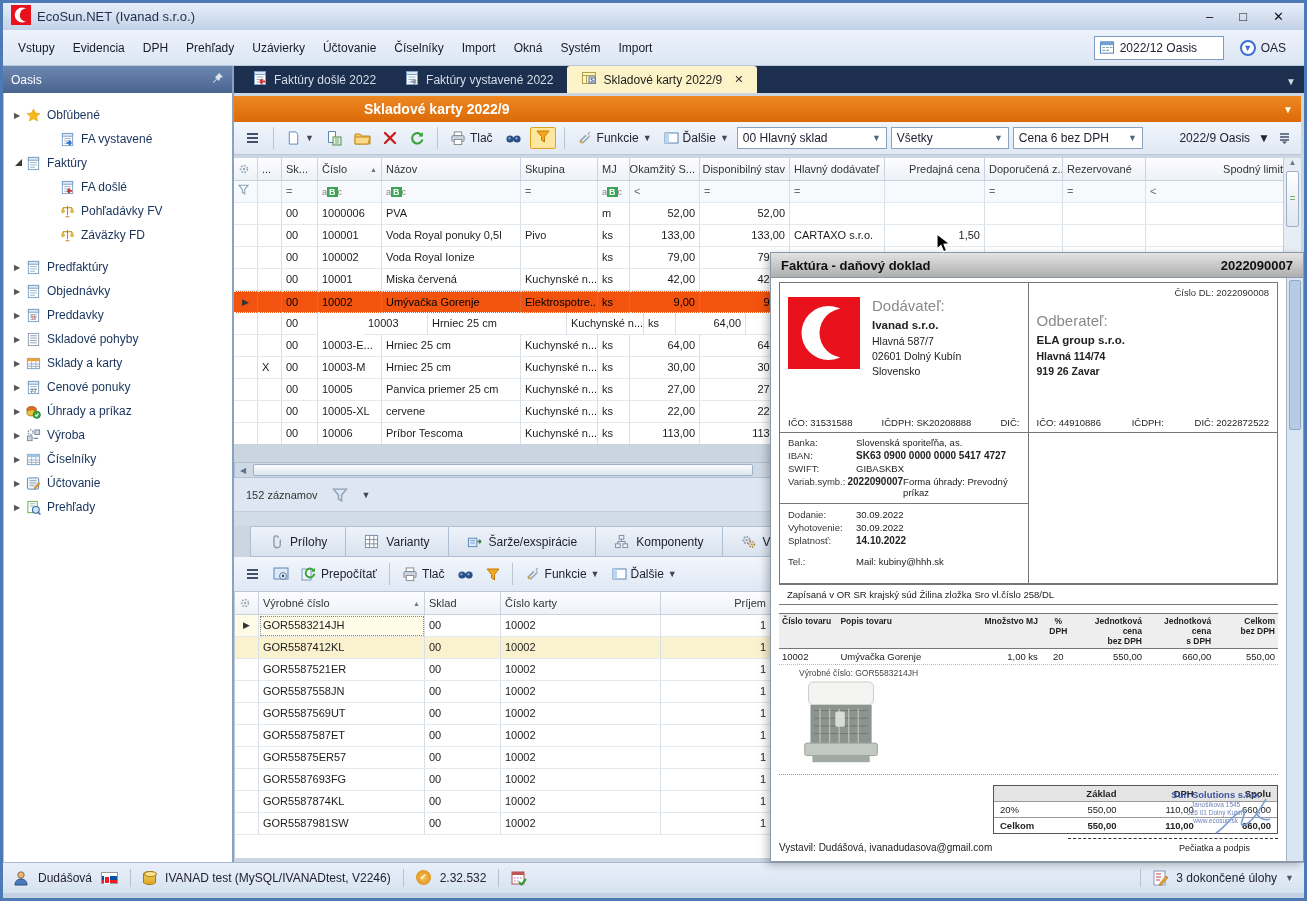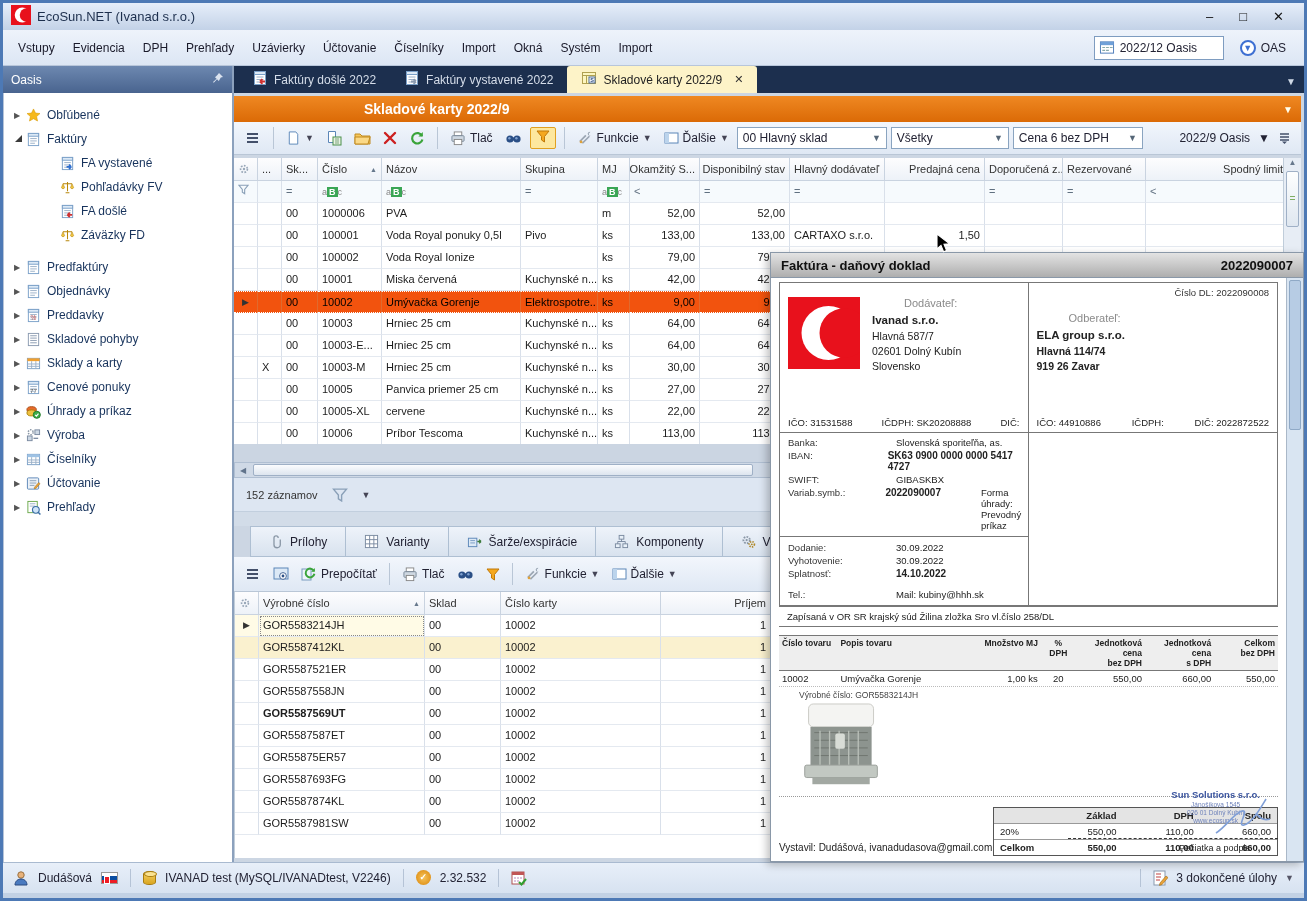--- a/index.html
+++ b/index.html
@@ -102,28 +102,28 @@
   .inv-title .num { margin-left:auto; }
   .inv-body { position:absolute; left:0; top:25px; right:17px; bottom:0; padding:4px 8px 4px 8px; font-size:10px; color:#222; overflow:hidden; }
   .inv-scroll { position:absolute; right:0; top:25px; bottom:0; width:17px; background:#d9e5f2; border-left:1px solid #aab8c8; }
   .inv-scroll .ithumb { margin:2px 2px; height:150px; background:#b7cce4; border:1px solid #8fa9c6; border-radius:2px; }
   .inv-box { border:1px solid #777; }
   .inv-toprow { display:flex; min-height:150px; border-bottom:1px solid #777; }
   .inv-half { width:50%; padding:4px 8px; position:relative; }
   .inv-half.l { border-right:1px solid #777; }
   .inv-dl { text-align:right; font-size:9.5px; color:#333; }
   .inv-addr { display:flex; gap:12px; margin-top:10px; }
-  .gray-lbl { color:#8a8a8a; font-size:11px; margin-bottom:5px;margin-left:32px; }
+  .gray-lbl { color:#8a8a8a; font-size:15px; margin-bottom:5px; }
   .inv-name { font-weight:bold; font-size:11.5px; margin-bottom:4px; }
   .inv-line { font-size:10.5px; margin-bottom:3px; }
   .cust .inv-line { font-weight:bold; }
   .inv-ids { position:absolute; left:8px; right:8px; bottom:4px; font-size:9.5px; display:flex; justify-content:space-between; }
   .inv-midrow { display:flex; min-height:150px; }
   .inv-mid-l { width:50%; border-right:1px solid #777; }
-  .bankrow { display:flex; font-size:9.5px; padding:1px 8px;gap:40px; }
+  .bankrow { display:flex; font-size:9.5px; padding:1px 8px; }
   .bankrow .k { width:68px; color:#333; }
   .bankrow .v.b { font-weight:bold; font-size:10px; }
   .bank-extra { margin-left:auto; }
   .bank-sec { border-bottom:1px solid #777; padding:3px 0 4px 0; }
   .date-sec { padding:4px 0; }
   .inv-registry { border-bottom:1px solid #777; border-top:1px solid #777; margin-top:0; padding:4px 8px; font-size:9.5px; }
   .itab { margin-top:8px; }
   .itab-head { display:flex; border-top:1px solid #777; border-bottom:1px solid #777; background:#eee; font-weight:bold; font-size:8.5px; }
   .itab-head div { padding:2px 3px; white-space:pre-line; }
   .itab-row { display:flex; font-size:9.5px; border-bottom:1px dotted #bbb; }
@@ -248,65 +248,65 @@
   <div class="sidebar" id="tree">
       <div class="tree-row" style="padding-left: 6px;">
         <span class="exp">▶</span>
         <span class="ticon">
           <svg width="15" height="15" viewBox="0 0 16 16">
             <path d="M8 1l2.1 4.4 4.8.5-3.6 3.2 1 4.8L8 11.4 3.7 13.9l1-4.8L1.1 5.9l4.8-.5z" fill="#f6b91c" stroke="#d89a00" stroke-width=".6"></path>
           </svg>
         </span>
         <span>Obľúbené</span>
       </div>
-      <div class="tree-row" style="padding-left: 6px;">
-        <span class="exp"><span class="exp-open"></span></span>
-        <span class="ticon">
-          <svg width="15" height="15" viewBox="0 0 16 16">
-            <rect x="2.5" y="1.5" width="11" height="13" fill="#fff" stroke="#7aa0c8"></rect>
-            <rect x="2.5" y="1.5" width="11" height="3" fill="#dce9f6" stroke="#7aa0c8"></rect>
-            <path d="M4.5 7h7M4.5 9.5h7M4.5 12h5" stroke="#9ab0c8"></path>
-          </svg>
-        </span>
-        <span>Faktúry</span>
-      </div>
       <div class="tree-row" style="padding-left: 40px;">
         <span class="exp"></span>
         <span class="ticon">
           <svg width="15" height="15" viewBox="0 0 16 16">
             <rect x="2.5" y="1.5" width="11" height="13" fill="#fff" stroke="#7aa0c8"></rect>
             <rect x="2.5" y="1.5" width="11" height="3" fill="#dce9f6" stroke="#7aa0c8"></rect>
             <path d="M4.5 7h7M4.5 9.5h7M4.5 12h5" stroke="#9ab0c8"></path>
             <path d="M7 11.5h5m0 0l-2.4-2.4m2.4 2.4l-2.4 2.4" stroke="#2f6fd0" stroke-width="1.8"></path>
           </svg>
         </span>
         <span>FA vystavené</span>
       </div>
-      <div class="tree-row" style="padding-left: 40px;">
-        <span class="exp"></span>
-        <span class="ticon">
-          <svg width="15" height="15" viewBox="0 0 16 16">
-            <path d="M8 2v10M3.2 4h9.6M6 13.5h4" stroke="#b8860b" stroke-width="1.1"></path>
-            <path d="M3.2 4L1.6 8a1.7 1.7 0 003.3 0z" fill="#f0c643" stroke="#b8860b" stroke-width=".6"></path>
-            <path d="M12.8 4L11.2 8a1.7 1.7 0 003.3 0z" fill="#f0c643" stroke="#b8860b" stroke-width=".6"></path>
-          </svg>
-        </span>
-        <span>Pohľadávky FV</span>
+      <div class="tree-row" style="padding-left: 6px;">
+        <span class="exp"><span class="exp-open"></span></span>
+        <span class="ticon">
+          <svg width="15" height="15" viewBox="0 0 16 16">
+            <rect x="2.5" y="1.5" width="11" height="13" fill="#fff" stroke="#7aa0c8"></rect>
+            <rect x="2.5" y="1.5" width="11" height="3" fill="#dce9f6" stroke="#7aa0c8"></rect>
+            <path d="M4.5 7h7M4.5 9.5h7M4.5 12h5" stroke="#9ab0c8"></path>
+          </svg>
+        </span>
+        <span>Faktúry</span>
       </div>
       <div class="tree-row" style="padding-left: 40px;">
         <span class="exp"></span>
         <span class="ticon">
           <svg width="15" height="15" viewBox="0 0 16 16">
             <rect x="2.5" y="1.5" width="11" height="13" fill="#fff" stroke="#7aa0c8"></rect>
             <rect x="2.5" y="1.5" width="11" height="3" fill="#dce9f6" stroke="#7aa0c8"></rect>
             <path d="M4.5 7h7M4.5 9.5h7M4.5 12h5" stroke="#9ab0c8"></path>
             <path d="M13 11.5H8m0 0l2.4-2.4M8 11.5l2.4 2.4" stroke="#d03030" stroke-width="1.8"></path>
           </svg>
         </span>
         <span>FA došlé</span>
+      </div>
+      <div class="tree-row" style="padding-left: 40px;">
+        <span class="exp"></span>
+        <span class="ticon">
+          <svg width="15" height="15" viewBox="0 0 16 16">
+            <path d="M8 2v10M3.2 4h9.6M6 13.5h4" stroke="#b8860b" stroke-width="1.1"></path>
+            <path d="M3.2 4L1.6 8a1.7 1.7 0 003.3 0z" fill="#f0c643" stroke="#b8860b" stroke-width=".6"></path>
+            <path d="M12.8 4L11.2 8a1.7 1.7 0 003.3 0z" fill="#f0c643" stroke="#b8860b" stroke-width=".6"></path>
+          </svg>
+        </span>
+        <span>Pohľadávky FV</span>
       </div>
       <div class="tree-row" style="padding-left: 40px;">
         <span class="exp"></span>
         <span class="ticon">
           <svg width="15" height="15" viewBox="0 0 16 16">
             <path d="M8 2v10M3.2 4h9.6M6 13.5h4" stroke="#b8860b" stroke-width="1.1"></path>
             <path d="M3.2 4L1.6 8a1.7 1.7 0 003.3 0z" fill="#f0c643" stroke="#b8860b" stroke-width=".6"></path>
             <path d="M12.8 4L11.2 8a1.7 1.7 0 003.3 0z" fill="#f0c643" stroke="#b8860b" stroke-width=".6"></path>
           </svg>
         </span>
@@ -688,21 +688,21 @@
           <div class="gcell" style="width: 95px;"></div>
           <div class="gcell alr" style="width: 100px;"></div>
           <div class="gcell" style="width: 78px;"></div>
           <div class="gcell" style="width: 83px;"></div>
           <div class="gcell alr" style="width: 142px;"></div>
         </div>
         <div class="grow">
           <div class="gcell ind" style="width: 24px;"></div>
           <div class="gcell" style="width: 24px;"></div>
           <div class="gcell" style="width: 36px;">00</div>
-          <div class="gcell" style="width: 64px;">10003</div>
+          <div class="gcell" style="width: 64px; margin-left: 46px;">10003</div>
           <div class="gcell" style="width: 139px;">Hrniec 25 cm</div>
           <div class="gcell" style="width: 77px;">Kuchynské n...</div>
           <div class="gcell" style="width: 32px;">ks</div>
           <div class="gcell alr" style="width: 70px;">64,00</div>
           <div class="gcell alr" style="width: 90px;">64,00</div>
           <div class="gcell" style="width: 95px;"></div>
           <div class="gcell alr" style="width: 100px;"></div>
           <div class="gcell" style="width: 78px;"></div>
           <div class="gcell" style="width: 83px;"></div>
           <div class="gcell alr" style="width: 142px;"></div>
@@ -971,21 +971,21 @@
         <div class="grow">
           <div class="gcell ind" style="width: 24px;"></div>
           <div class="gcell" style="width: 166px;">GOR5587558JN</div>
           <div class="gcell" style="width: 76px;">00</div>
           <div class="gcell" style="width: 160px;">10002</div>
           <div class="gcell alr" style="width: 110px;">1</div>
           <div class="gcell" style="width: 60px;"></div>
         </div>
         <div class="grow">
           <div class="gcell ind" style="width: 24px;"></div>
-          <div class="gcell" style="width: 166px; font-weight: bold;">GOR5587569UT</div>
+          <div class="gcell" style="width: 166px;">GOR5587569UT</div>
           <div class="gcell" style="width: 76px;">00</div>
           <div class="gcell" style="width: 160px;">10002</div>
           <div class="gcell alr" style="width: 110px;">1</div>
           <div class="gcell" style="width: 60px;"></div>
         </div>
         <div class="grow">
           <div class="gcell ind" style="width: 24px;"></div>
           <div class="gcell" style="width: 166px;">GOR5587587ET</div>
           <div class="gcell" style="width: 76px;">00</div>
           <div class="gcell" style="width: 160px;">10002</div>

